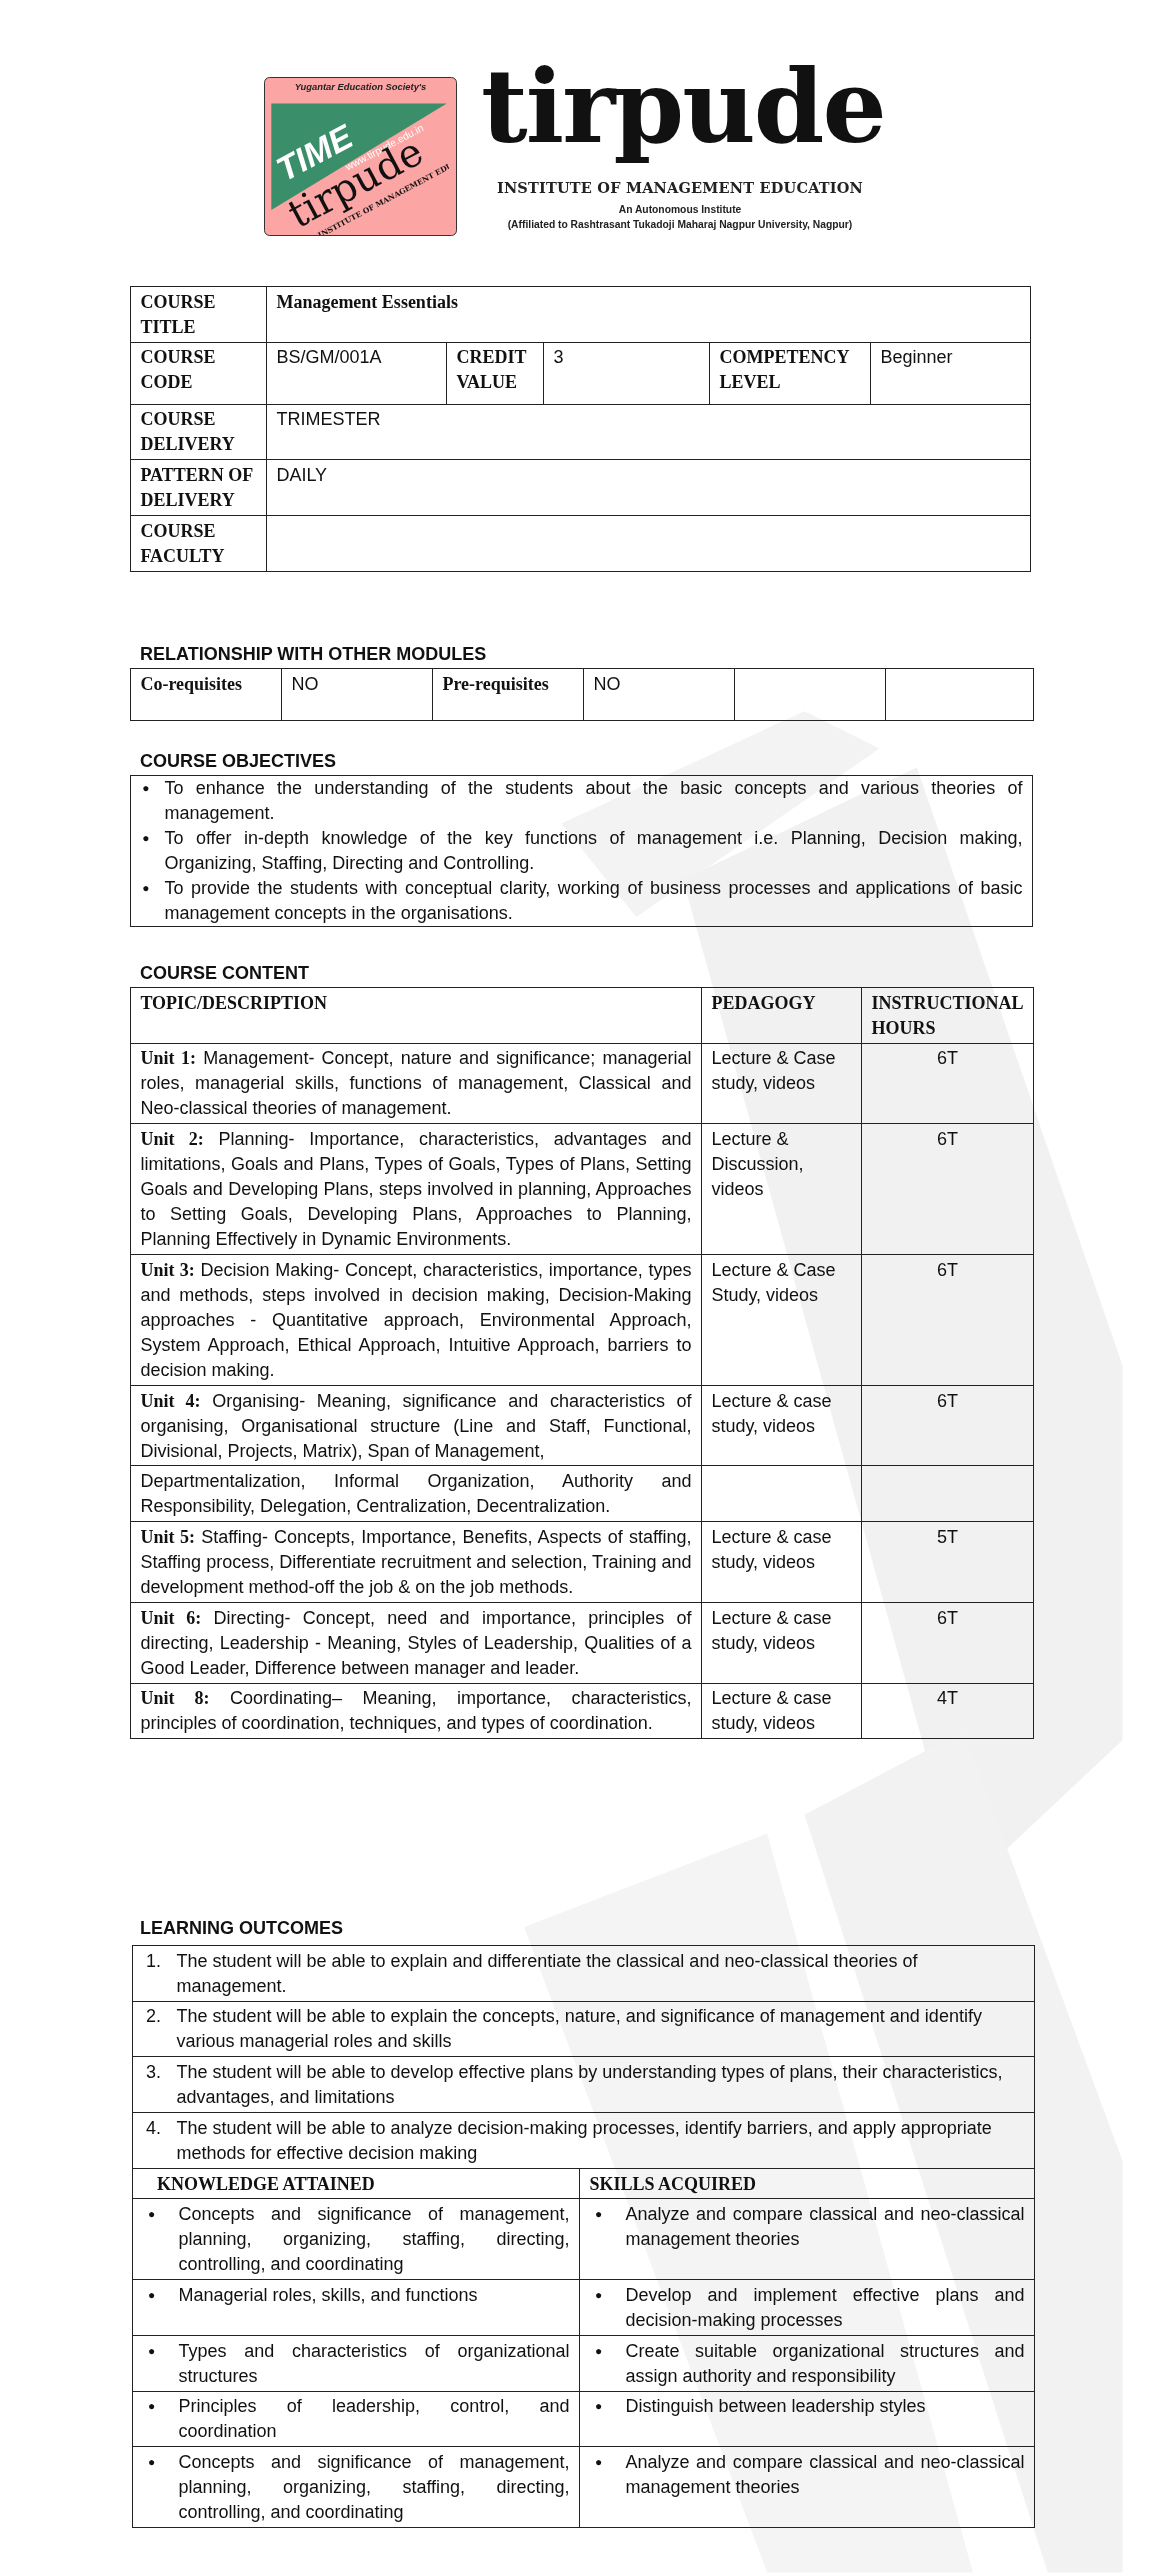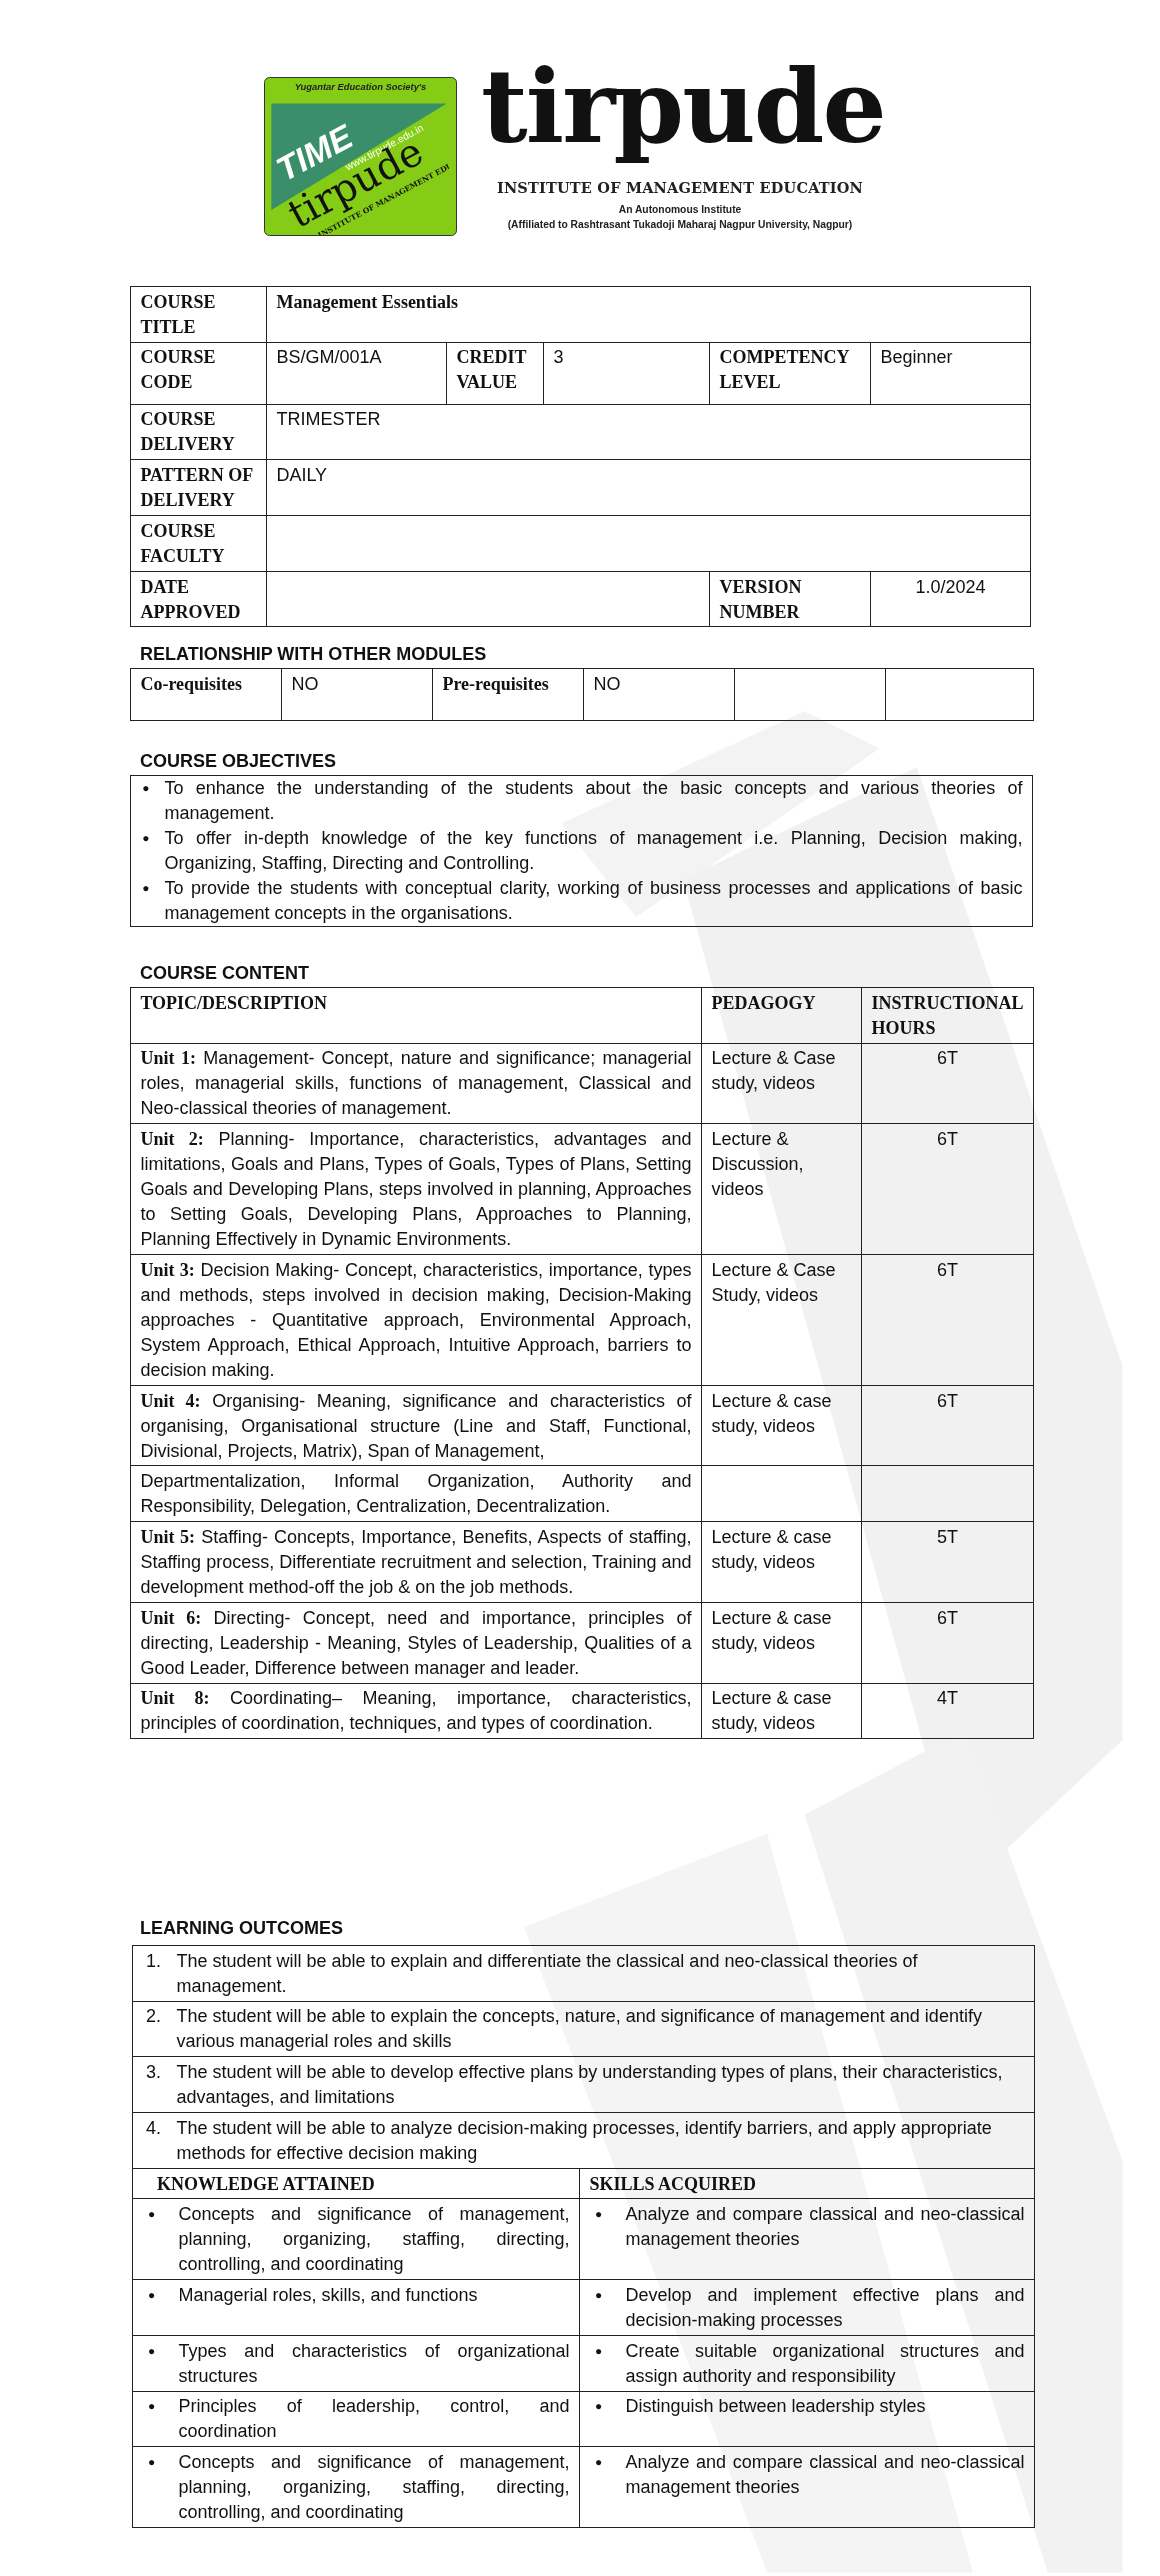--- a/index.html
+++ b/index.html
@@ -11,21 +11,21 @@
   .watermark {
     position: absolute; left: 524px; top: 711px; width: 636px; height: 1871px;
     pointer-events: none; z-index: 0;
   }
   .page { position: relative; z-index: 1; }
 
   
   .header { position: absolute; left: 264px; top: 69px; width: 617px; height: 168px; }
   .logo-box {
     position: absolute; left: 0; top: 7.5px; width: 191px; height: 157px;
-    border: 1.9px solid #333; border-radius: 5.6px; background: #84cc16; overflow: hidden;
+    border: 1.9px solid #333; border-radius: 5.6px; background: #fca5a5; overflow: hidden;
   }
   .logo-society { position: absolute; left: 0; right: 0; top: 3.7px; text-align: center;
     font-size: 9.4px; font-style: italic; font-weight: bold; color: #222; }
   .logo-tri { position: absolute; left: 5.6px; top: 20.6px; width: 178px; height: 140px; }
   .logo-brand { position: absolute; left: 217px; top: -13px; font-family: "DejaVu Serif", serif;
     font-weight: bold; font-size: 101px; letter-spacing: -1.9px; color: #111; line-height: 1; }
   .logo-inst { position: absolute; left: 213px; top: 110px; width: 406px; text-align: center;
     font-family: "DejaVu Serif", serif; font-weight: bold; font-size: 14.5px; color: #222; letter-spacing: 0.2px; }
   .logo-auto { position: absolute; left: 213px; top: 135px; width: 406px; text-align: center;
     font-size: 10.3px; font-weight: bold; color: #222; }
@@ -105,26 +105,20 @@
       <td colspan="5">TRIMESTER</td>
     </tr>
     <tr style="height:53px">
       <td class="b">PATTERN OF DELIVERY</td>
       <td colspan="5">DAILY</td>
     </tr>
     <tr style="height:53px">
       <td class="b">COURSE FACULTY</td>
       <td colspan="5"></td>
     </tr>
-    <tr style="height:53px">
-      <td class="b">DATE APPROVED</td>
-      <td colspan="3"></td>
-      <td class="b">VERSION NUMBER</td>
-      <td class="center">1.0/2024</td>
-    </tr>
   </tbody>
     </table>
 
   <div class="section-title" style="top:644px">RELATIONSHIP WITH OTHER MODULES</div>
   <table style="left:130px; top:668px; width:901px;">
     <colgroup>
       <col style="width:151px">
         <col style="width:151px">
         <col style="width:151px">
         <col style="width:151px">

